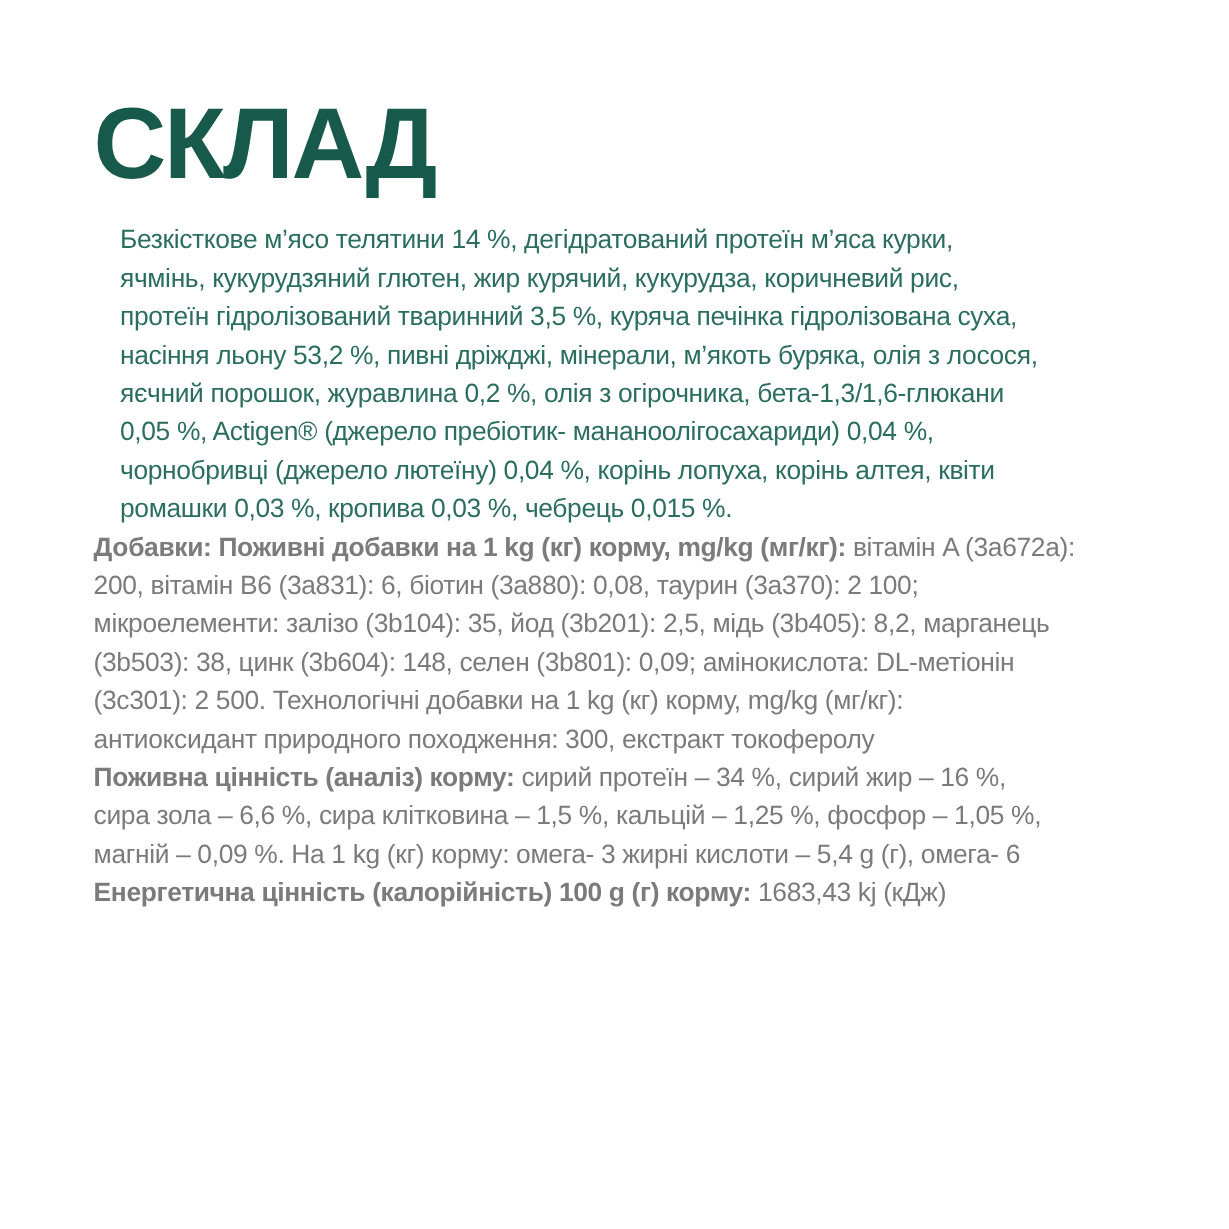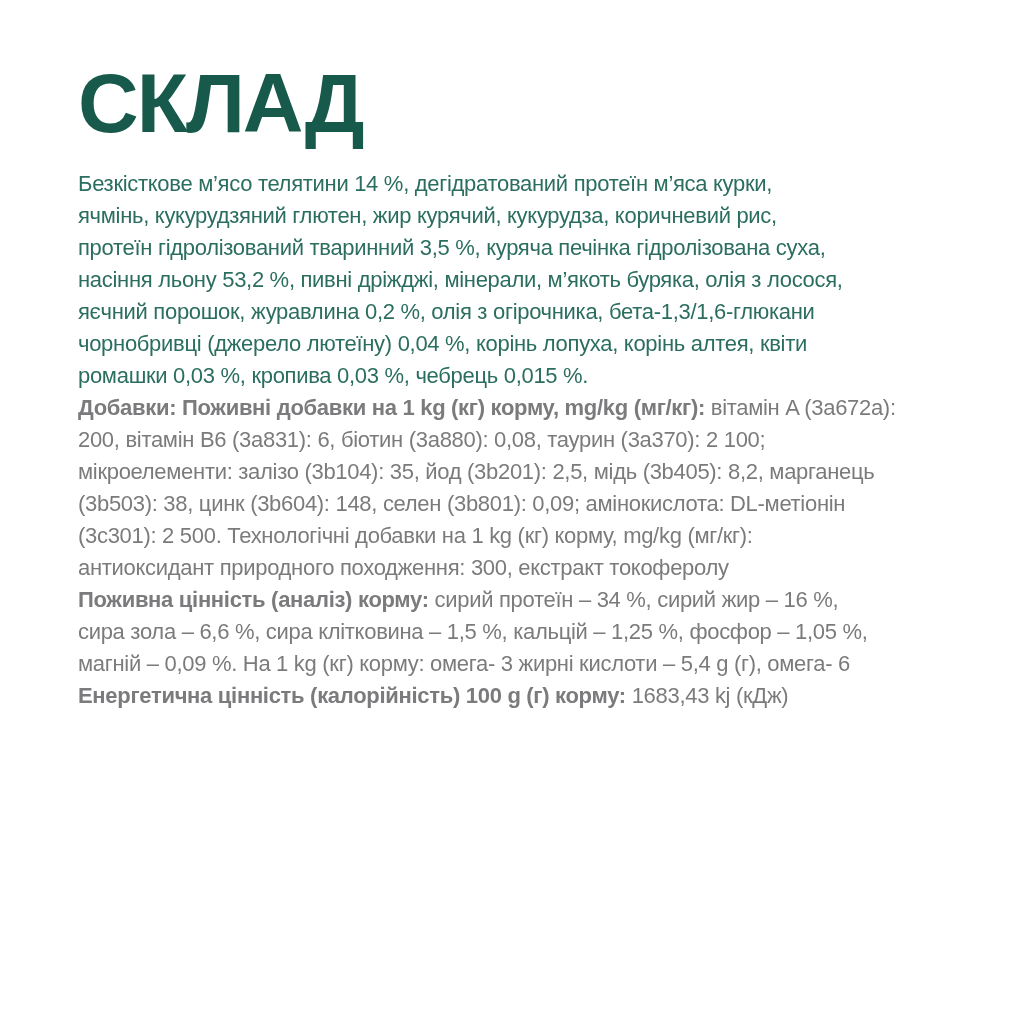--- a/index.html
+++ b/index.html
@@ -10,49 +10,50 @@
     background: #ffffff;
     overflow: hidden;
     font-family: "Liberation Sans", sans-serif;
   }
   .page {
     box-sizing: border-box;
     padding: 64px 20px 0 78px;
     width: 1024px;
   }
   .page-title {
-    margin: 0 0 26px 0;
+    margin: 16px 0 26px 0;
     font-size: 84px;
     line-height: 78px;
     font-weight: 700;
     letter-spacing: -2px;
     color: var(--title-color, #17594B);
   }
   .label-body .line {
     white-space: nowrap;
     font-size: 22px;
     line-height: 32px;
     letter-spacing: -0.3px;
   }
-  .section.teal { color: var(--teal, #2B6E5F); }
+  .section.teal { color: var(--teal, #2B6E5F); margin-left: 22px; }
   .section.gray { color: var(--gray, #7B7B7D); }
   .b { font-weight: 700; }
 </style>
 </head>
 <body style="background: rgb(255, 255, 255);">
 
 <main class="page">
   <h1 class="page-title">СКЛАД</h1>
   <div class="label-body">
       <div class="section teal">
         <div class="line"><span>Безкісткове м’ясо телятини 14 %, дегідратований протеїн м’яса курки,</span></div>
         <div class="line"><span>ячмінь, кукурудзяний глютен, жир курячий, кукурудза, коричневий рис,</span></div>
         <div class="line"><span>протеїн гідролізований тваринний 3,5 %, куряча печінка гідролізована суха,</span></div>
         <div class="line"><span>насіння льону 53,2 %, пивні дріжджі, мінерали, м’якоть буряка, олія з лосося,</span></div>
         <div class="line"><span>яєчний порошок, журавлина 0,2 %, олія з огірочника, бета-1,3/1,6-глюкани</span></div>
+        <div class="line"><span>0,05 %, Actigen® (джерело пребіотик- мананоолігосахариди) 0,04 %,</span></div>
         <div class="line"><span>чорнобривці (джерело лютеїну) 0,04 %, корінь лопуха, корінь алтея, квіти</span></div>
         <div class="line"><span>ромашки 0,03 %, кропива 0,03 %, чебрець 0,015 %.</span></div>
       </div>
       <div class="section gray">
         <div class="line"><span class="b">Добавки: Поживні добавки на 1 kg (кг) корму, mg/kg (мг/кг):</span><span> вітамін A (3a672a):</span></div>
         <div class="line"><span>200, вітамін B6 (3a831): 6, біотин (3a880): 0,08, таурин (3a370): 2 100;</span></div>
         <div class="line"><span>мікроелементи: залізо (3b104): 35, йод (3b201): 2,5, мідь (3b405): 8,2, марганець</span></div>
         <div class="line"><span>(3b503): 38, цинк (3b604): 148, селен (3b801): 0,09; амінокислота: DL-метіонін</span></div>
         <div class="line"><span>(3c301): 2 500. Технологічні добавки на 1 kg (кг) корму, mg/kg (мг/кг):</span></div>
         <div class="line"><span>антиоксидант природного походження: 300, екстракт токоферолу</span></div>

